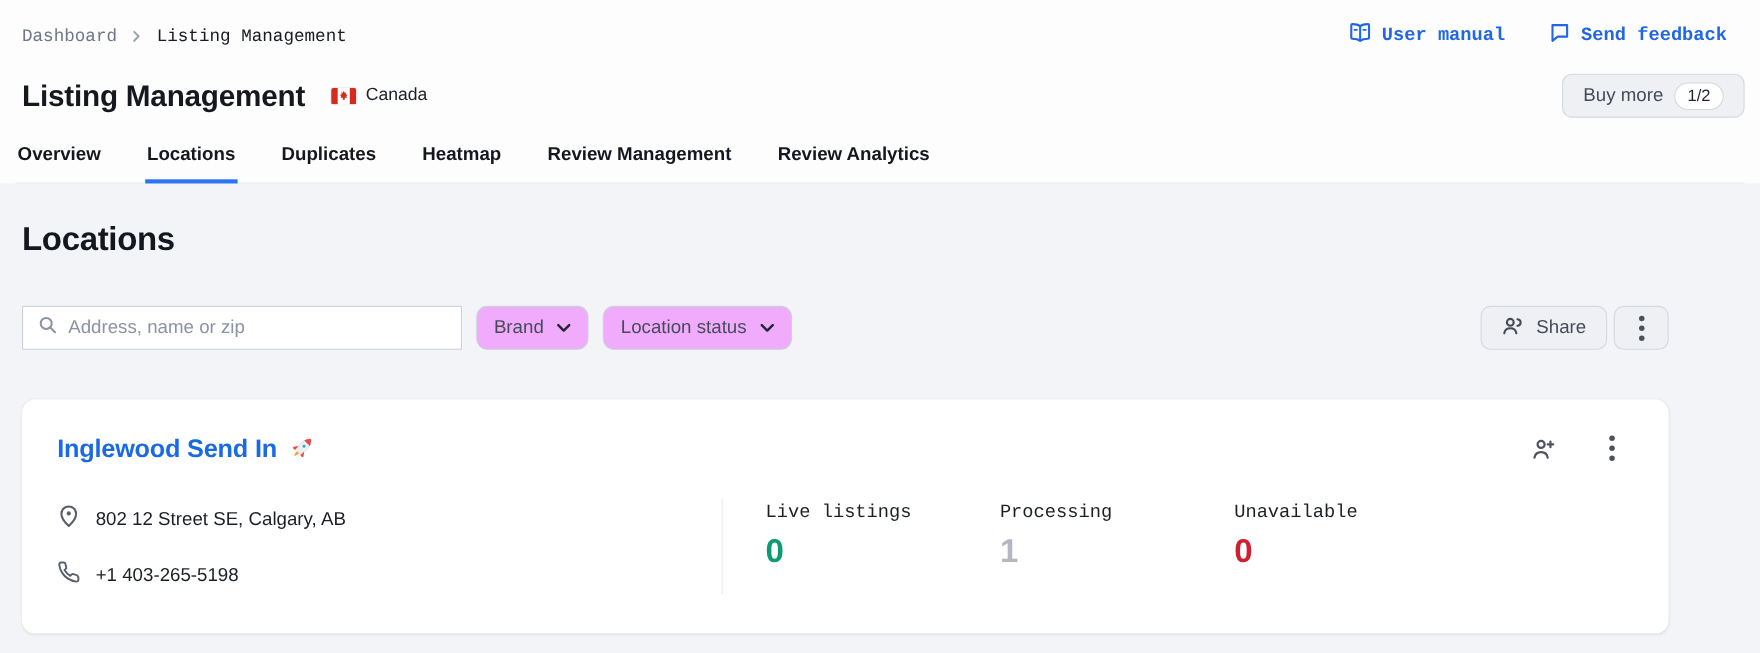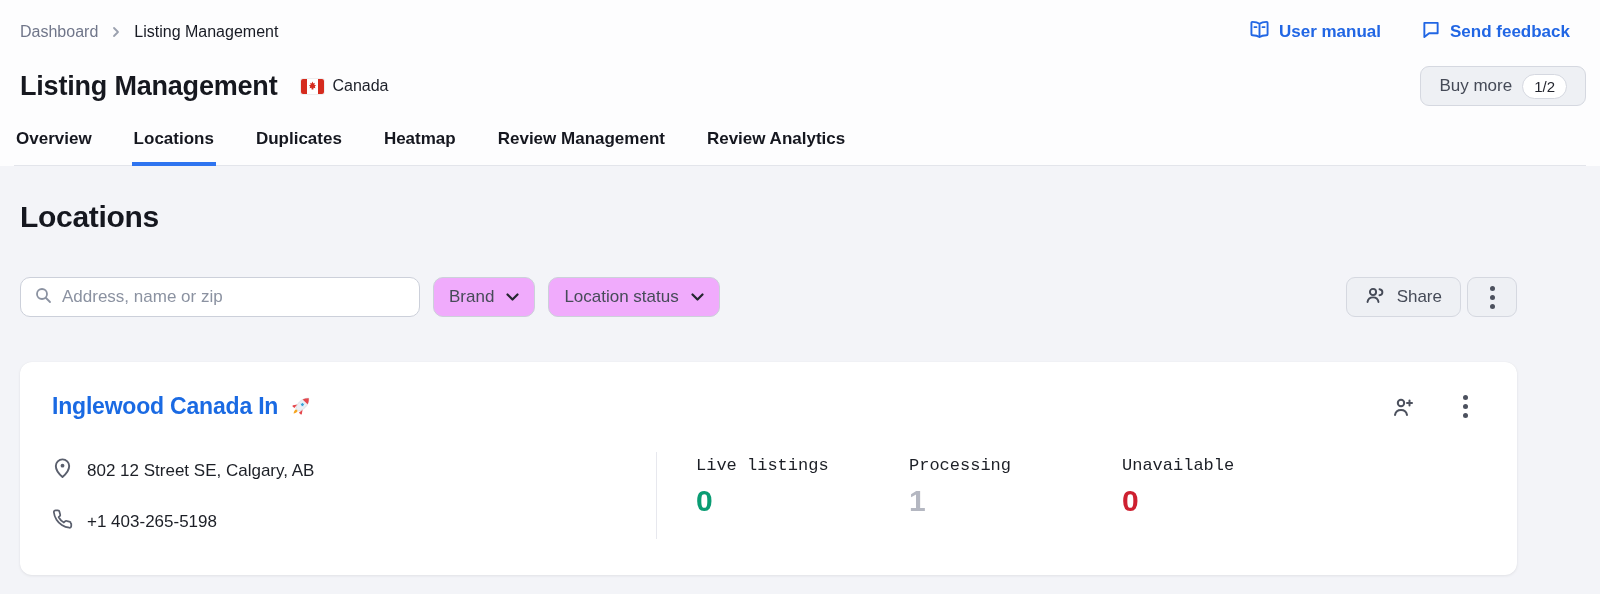--- a/index.html
+++ b/index.html
@@ -8,21 +8,21 @@
     font-family:"Liberation Sans","DejaVu Sans",sans-serif;
     color:#1a1d26;
     background:#f3f4f8;
     overflow:hidden;
     -webkit-font-smoothing:antialiased;
   }
   .page { width:1600px; height:594px; display:flex; flex-direction:column; }
 
   
   .header { background:#fdfdfe; padding:0 14px 0 20px; flex:0 0 auto; }
-  .row1 { display:flex; justify-content:space-between; align-items:center; padding-top:20px; }
+  .row1 { display:flex; justify-content:space-between; align-items:center; padding-top:20px;font-family:Liberation Mono, monospace; }
   .breadcrumb { display:flex; align-items:center; font-size:16px; }
   .crumb-muted { color:#70768a; cursor:pointer; }
   .crumb-sep { margin:0 12px; display:flex; align-items:center; color:#9aa0ae; }
   .crumb-current { color:#181b24; }
   .top-links { display:flex; align-items:center; gap:40px; padding-right:16px; }
   .top-link { display:flex; align-items:center; gap:9px; color:#2166e4; font-size:17px; font-weight:600; cursor:pointer; }
 
   .row2 { display:flex; align-items:center; margin-top:22px; }
   .page-title { font-size:27px; font-weight:700; color:#16181f; letter-spacing:-0.2px; }
   .country { display:flex; align-items:center; gap:8px; margin-left:24px; font-size:16px; color:#1c1f28; }
@@ -40,21 +40,21 @@
   .tab { font-size:17px; font-weight:600; color:#15171f; padding:4px 2px 13px; cursor:pointer; border-bottom:4px solid transparent; margin-bottom:-1px; }
   .tab.active { border-bottom-color:#2e74f0; }
 
   
   .content { background:#f3f4f8; flex:1 1 auto; padding:34px 0 0 20px; }
   .content-inner { width:1497px; }
   .section-heading { font-size:30px; font-weight:700; color:#15171f; letter-spacing:-0.3px; }
 
   .filter-row { display:flex; align-items:center; margin-top:43px; }
   .search-box {
-    width:400px; height:40px; background:#fff; border:1px solid #ccd0da; border-radius:10px;
+    width:400px; height:40px; background:#fff; border:1px solid #ccd0da; border-radius:0;
     display:flex; align-items:center; padding:0 14px; gap:10px;
   }
   .search-box input { border:none; outline:none; flex:1; font-size:17px; font-family:inherit; color:#1a1d26; background:transparent; }
   .search-box input::placeholder { color:#8b92a1; }
   .select {
     height:40px; background:#f0abfc; border:1px solid #ccd0da; border-radius:10px;
     display:flex; align-items:center; gap:12px; padding:0 15px; margin-left:13px;
     font-size:17px; color:#464b58; cursor:pointer;
   }
   .filter-right { margin-left:auto; display:flex; align-items:center; gap:6px; }
@@ -212,21 +212,21 @@
                 <i></i>
                 <i></i>
                 <i></i>
               </span>
           </button>
         </div>
       </div>
 
       <div class="card">
         <div class="card-head">
-          <span class="card-title">Inglewood Canada In</span>
+          <span class="card-title">Inglewood Send In</span>
           <span class="card-title-emoji">
             <svg width="26" height="26" viewBox="0 0 26 26">
                 <g transform="rotate(45 13 13)">
                   <path d="M13 2c2.6 2.2 4 5.4 4 9 0 2.8-.8 5.4-2.2 7.4h-3.6C9.8 16.4 9 13.8 9 11c0-3.6 1.4-6.8 4-9z" fill="#eceff4" stroke="#d2d7e0" stroke-width=".6"></path>
                   <path d="M13 2c1.6 1.4 2.8 3.2 3.5 5.2h-7C10.2 5.2 11.4 3.4 13 2z" fill="#e5484d"></path>
                   <circle cx="13" cy="11" r="1.9" fill="#3aa3d8" stroke="#fff" stroke-width=".8"></circle>
                   <path d="M9.3 14.5 6.8 18c-.3.5 0 1.2.6 1.2h2.4z" fill="#e5484d"></path>
                   <path d="M16.7 14.5l2.5 3.5c.3.5 0 1.2-.6 1.2h-2.4z" fill="#e5484d"></path>
                   <path d="M11.8 18.8h2.4c.3 1.6-.2 3.4-1.2 4.7-1-1.3-1.5-3.1-1.2-4.7z" fill="#f5a623"></path>
                 </g>

